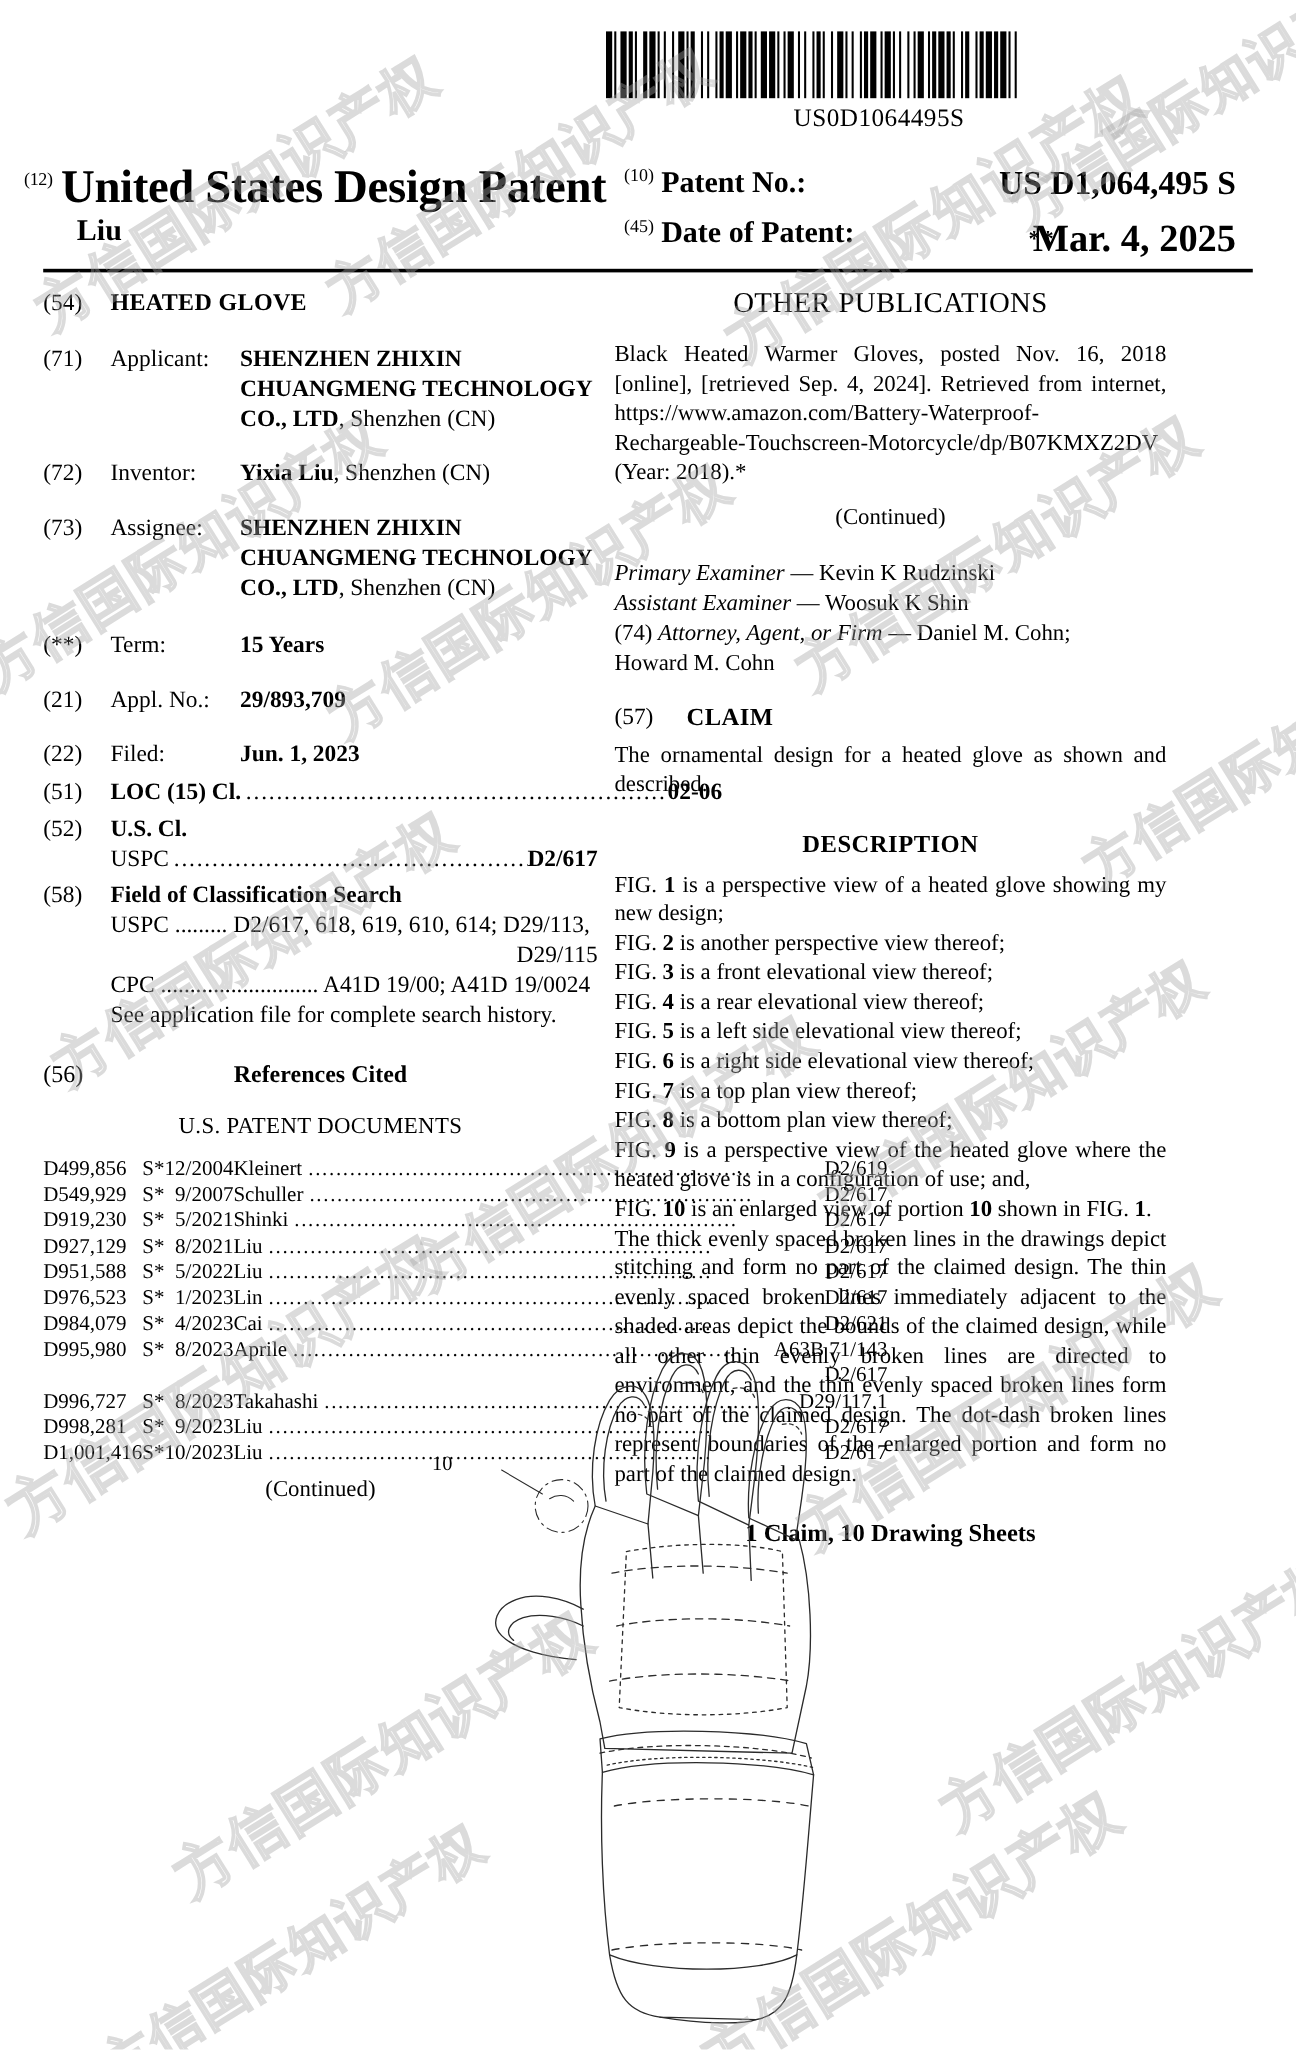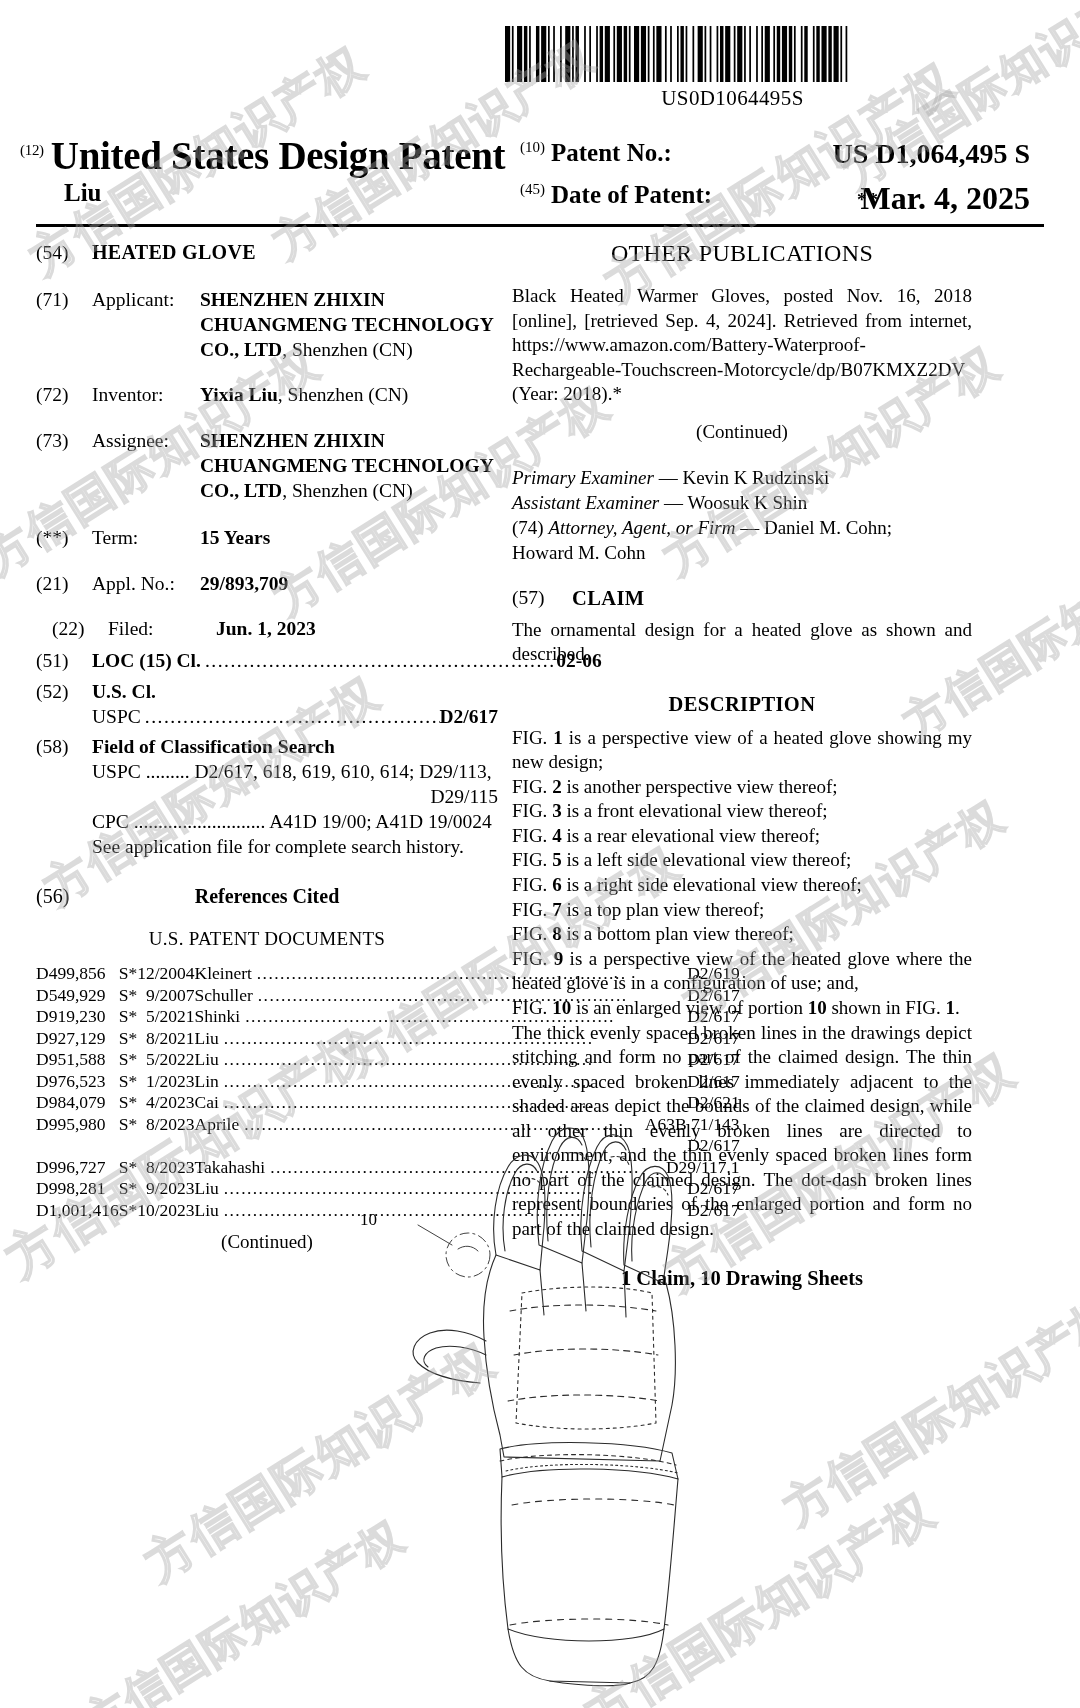--- a/index.html
+++ b/index.html
@@ -250,21 +250,21 @@
       <span class="key">Term:</span>
       <span class="val b">15 Years</span>
     </div>
 
     <div class="fld" style="margin-bottom:20px;">
       <span class="num">(21)</span>
       <span class="key">Appl. No.:</span>
       <span class="val b">29/893,709</span>
     </div>
 
-    <div class="fld" style="margin-bottom:7px;margin-left:16px;">
+    <div class="fld" style="margin-bottom:7px;">
       <span class="num">(22)</span>
       <span class="key">Filed:</span>
       <span class="val b">Jun. 1, 2023</span>
     </div>
 
     <div class="fld" style="margin-bottom:6px;">
       <span class="num">(51)</span>
       <span class="val">
         <span class="dotline">
           <span class="lead b">LOC (15) Cl.</span>

